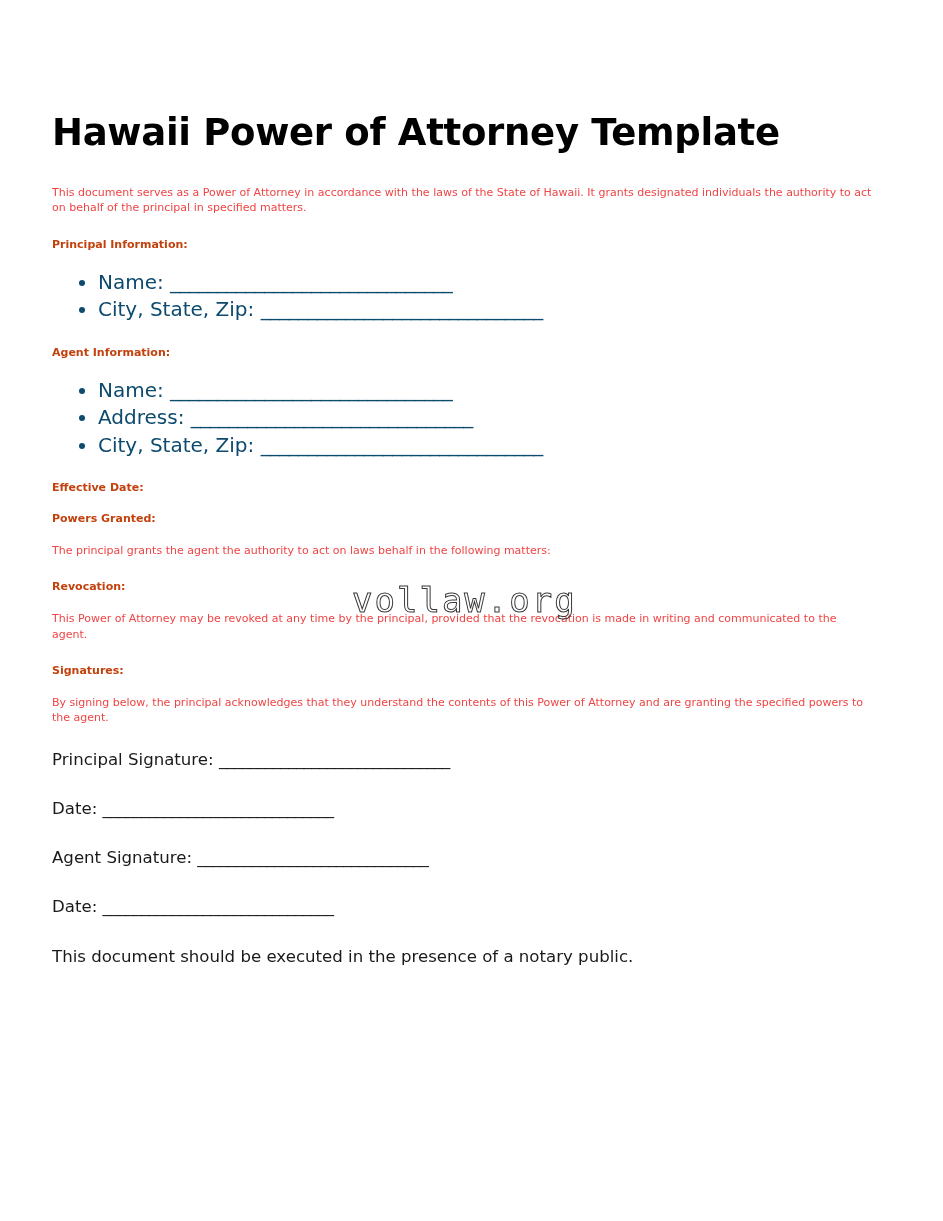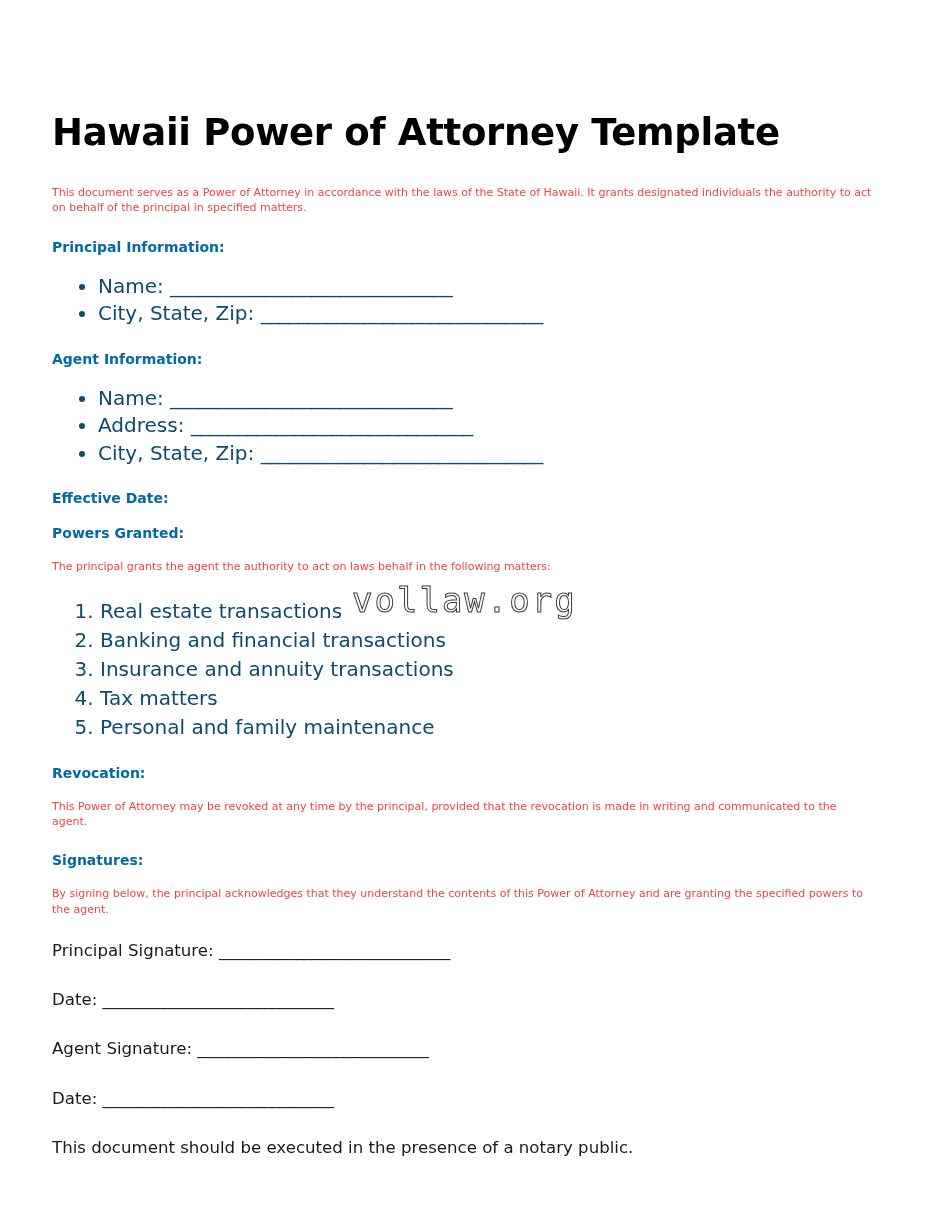--- a/index.html
+++ b/index.html
@@ -33,25 +33,25 @@
     margin: 14px 0 30px 0;
     color: #000;
   }
   p.para {
     font-size: 11px;
     line-height: 1.4;
     margin: 0 0 22px 0;
     color: #ef4444;
   }
   h2.section-heading {
-    font-size: 14px;
+    font-size: 11px;
     font-weight: 700;
     line-height: 1.35;
     margin: 0 0 16px 0;
-    color: #0369a1;
+    color: #c2410c;
   }
   ul.field-list, ol.powers-list {
     margin: 0 0 22px 0;
     padding-left: 46px;
   }
   ul.field-list { list-style: disc; }
   ol.powers-list { list-style: decimal; padding-left: 48px; }
   ul.field-list li, ol.powers-list li {
     font-size: 20px;
     line-height: 1.38;
@@ -109,27 +109,20 @@
   <ul class="field-list">
     <li><span>Name: </span><span class="fill">______________________________</span></li>
     <li><span>Address: </span><span class="fill">______________________________</span></li>
     <li><span>City, State, Zip: </span><span class="fill">______________________________</span></li>
   </ul>
 
   <h2 class="section-heading">Effective Date:</h2>
 
   <h2 class="section-heading">Powers Granted:</h2>
   <p class="para">The principal grants the agent the authority to act on laws behalf in the following matters:</p>
-  <ol class="powers-list">
-    <li>Real estate transactions</li>
-    <li>Banking and financial transactions</li>
-    <li>Insurance and annuity transactions</li>
-    <li>Tax matters</li>
-    <li>Personal and family maintenance</li>
-  </ol>
 
   <h2 class="section-heading">Revocation:</h2>
   <p class="para">This Power of Attorney may be revoked at any time by the principal, provided that the revocation is made in writing and communicated to the agent.</p>
 
   <h2 class="section-heading">Signatures:</h2>
   <p class="para">By signing below, the principal acknowledges that they understand the contents of this Power of Attorney and are granting the specified powers to the agent.</p>
 
   <div class="sig-line"><span>Principal Signature: </span><span class="fill">______________________________</span></div>
   <div class="sig-line"><span>Date: </span><span class="fill">______________________________</span></div>
   <div class="sig-line"><span>Agent Signature: </span><span class="fill">______________________________</span></div>

